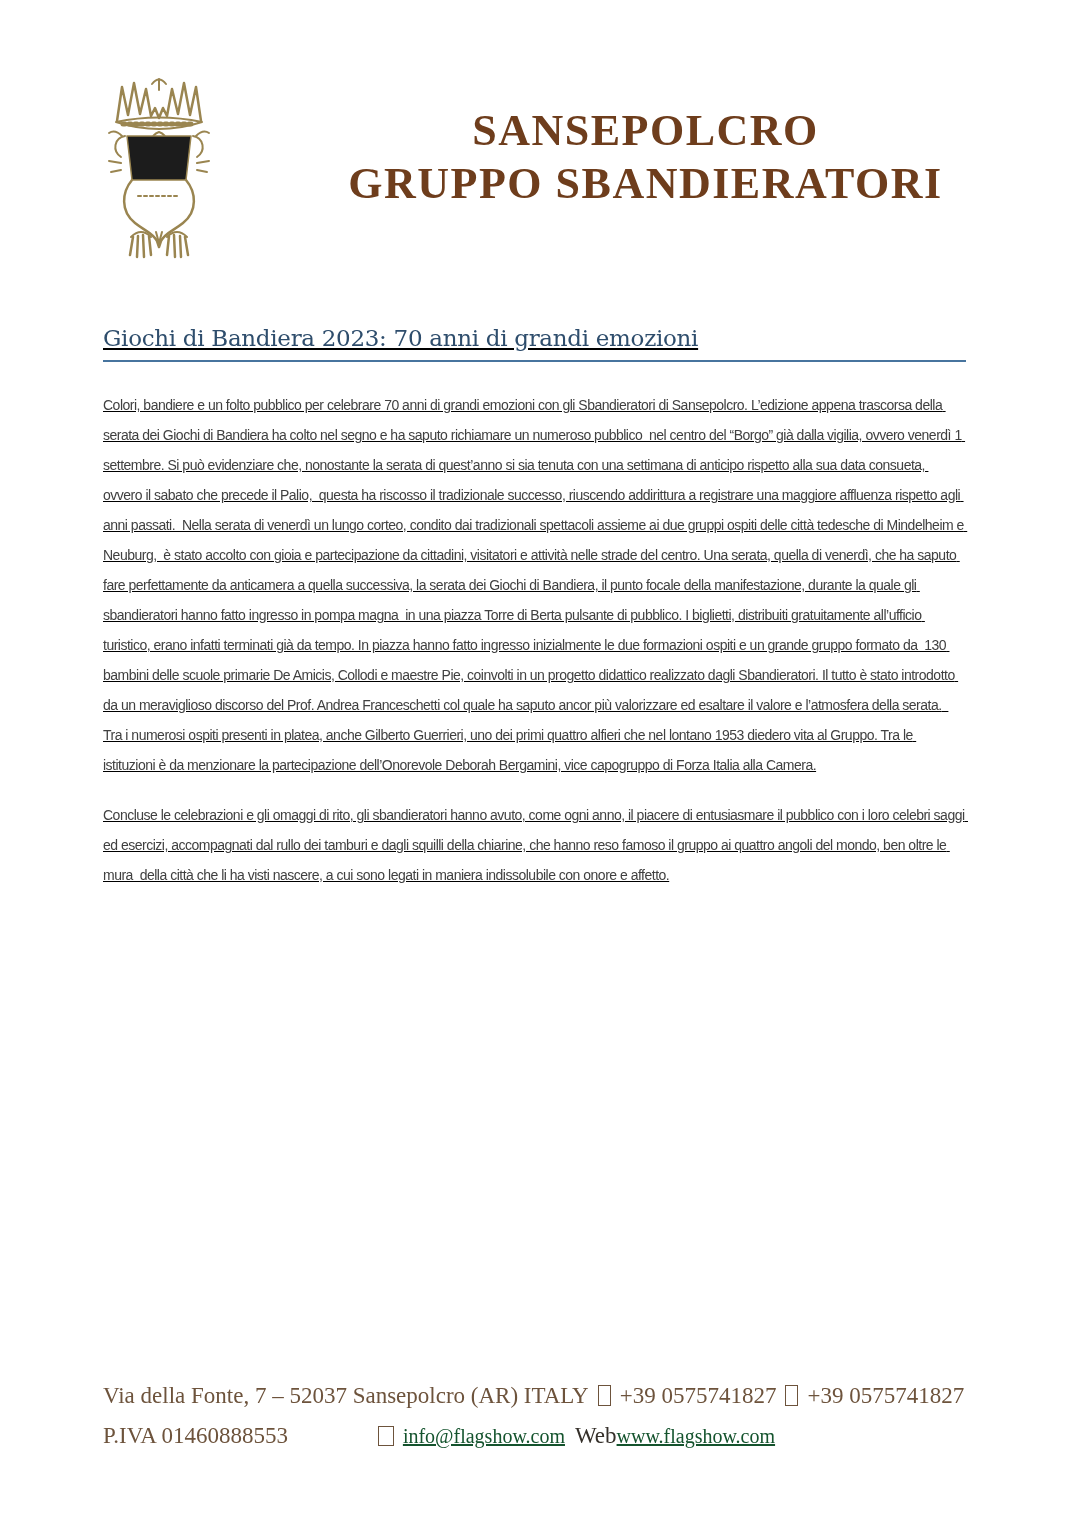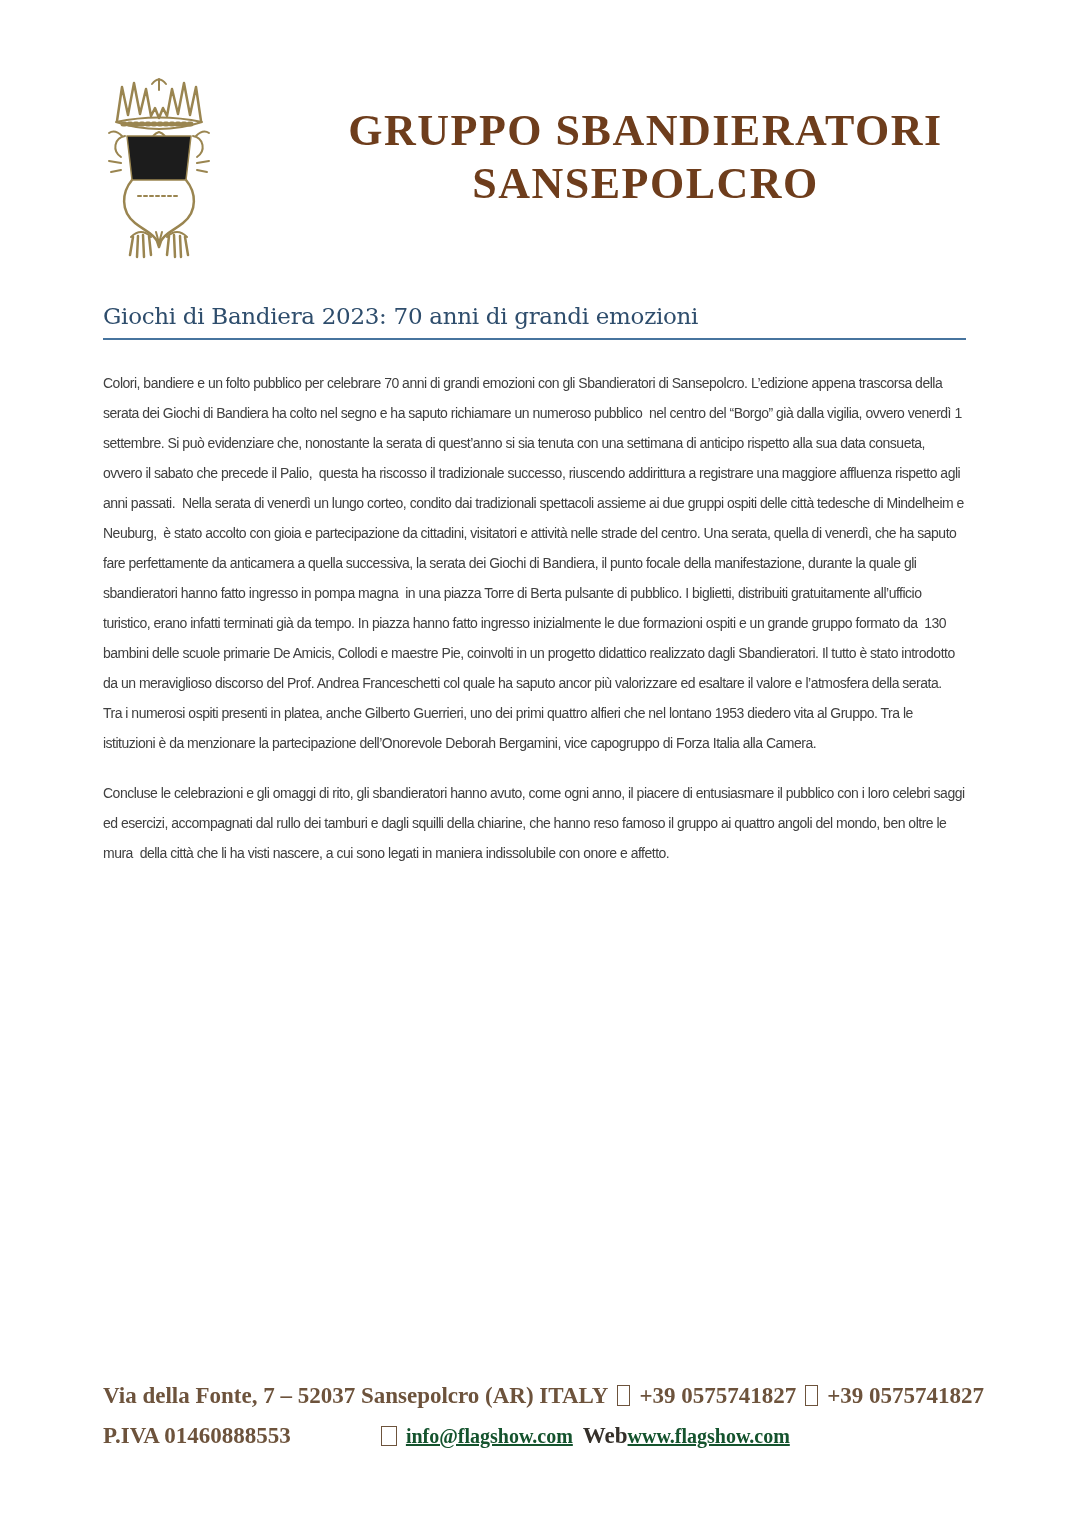--- a/index.html
+++ b/index.html
@@ -25,21 +25,21 @@
   .title-line {
     font-family: "Liberation Serif", serif;
     font-weight: bold;
     font-size: 44px;
     line-height: 53px;
     letter-spacing: 1.5px;
     color: #6e3d1c;
     white-space: nowrap;
   }
   
-  .article { margin-top: 42px; }
+  .article { margin-top: 64px; text-decoration: underline; }
   .heading {
     font-family: "DejaVu Serif", serif;
     font-weight: normal;
     font-size: 23px;
     line-height: 28px;
     letter-spacing: -0.3px;
     color: #2e4d6c;
   }
   .rule {
     margin-top: 8px;
@@ -68,21 +68,21 @@
   .letter-footer {
     position: absolute;
     left: 103px;
     right: 104px;
     top: 1376px;
     font-family: "Liberation Serif", serif;
     font-size: 23px;
     line-height: 40px;
     color: #6d533c;
   }
-  .footer-line { white-space: nowrap; font-weight: bold; }
+  .footer-line { white-space: nowrap; }
   .glyph-box {
     display: inline-block;
     width: 13px;
     height: 21px;
     border: 1.5px solid #6d533c;
     vertical-align: -3px;
     margin: 0 9px;
   }
   .glyph-box.email-box { width: 16px; height: 20px; margin-left: 90px; }
   .footer-link {
@@ -126,22 +126,22 @@
         <path d="M33,122 H75" stroke-width="2" stroke-dasharray="3 3"></path>
 
         <path d="M26,163 Q36,153 46,163" stroke-width="2"></path>
         <path d="M28,163 L25,181 M33,162 L32,183 M38,161 L39,183 M44,162 L46,181" stroke-width="2.5"></path>
         <path d="M62,163 Q72,153 82,163" stroke-width="2"></path>
         <path d="M64,162 L62,181 M69,161 L70,183 M75,162 L76,183 M80,163 L83,181" stroke-width="2.5"></path>
         <path d="M51,158 L54,169 L57,158" stroke-width="2"></path>
       </svg>
     </div>
     <div class="title-block">
+      <div class="title-line">SANSEPOLCRO</div>
       <div class="title-line">GRUPPO SBANDIERATORI</div>
-      <div class="title-line">SANSEPOLCRO</div>
     </div>
   </header>
 
   <section class="article">
     <h1 class="heading">Giochi di Bandiera 2023: 70 anni di grandi emozioni</h1>
     <div class="rule"></div>
     <div class="body-text">
       <p>Colori, bandiere e un folto pubblico per celebrare 70 anni di grandi emozioni con gli Sbandieratori di Sansepolcro. L’edizione appena trascorsa della serata dei Giochi di Bandiera ha colto nel segno e ha saputo richiamare un numeroso pubblico  nel centro del “Borgo” già dalla vigilia, ovvero venerdì 1 settembre. Si può evidenziare che, nonostante la serata di quest’anno si sia tenuta con una settimana di anticipo rispetto alla sua data consueta, ovvero il sabato che precede il Palio,  questa ha riscosso il tradizionale successo, riuscendo addirittura a registrare una maggiore affluenza rispetto agli anni passati.  Nella serata di venerdì un lungo corteo, condito dai tradizionali spettacoli assieme ai due gruppi ospiti delle città tedesche di Mindelheim e Neuburg,  è stato accolto con gioia e partecipazione da cittadini, visitatori e attività nelle strade del centro. Una serata, quella di venerdì, che ha saputo fare perfettamente da anticamera a quella successiva, la serata dei Giochi di Bandiera, il punto focale della manifestazione, durante la quale gli sbandieratori hanno fatto ingresso in pompa magna  in una piazza Torre di Berta pulsante di pubblico. I biglietti, distribuiti gratuitamente all’ufficio turistico, erano infatti terminati già da tempo. In piazza hanno fatto ingresso inizialmente le due formazioni ospiti e un grande gruppo formato da  130 bambini delle scuole primarie De Amicis, Collodi e maestre Pie, coinvolti in un progetto didattico realizzato dagli Sbandieratori. Il tutto è stato introdotto da un meraviglioso discorso del Prof. Andrea Franceschetti col quale ha saputo ancor più valorizzare ed esaltare il valore e l’atmosfera della serata.  Tra i numerosi ospiti presenti in platea, anche Gilberto Guerrieri, uno dei primi quattro alfieri che nel lontano 1953 diedero vita al Gruppo. Tra le istituzioni è da menzionare la partecipazione dell’Onorevole Deborah Bergamini, vice capogruppo di Forza Italia alla Camera.</p>
       <p>Concluse le celebrazioni e gli omaggi di rito, gli sbandieratori hanno avuto, come ogni anno, il piacere di entusiasmare il pubblico con i loro celebri saggi ed esercizi, accompagnati dal rullo dei tamburi e dagli squilli della chiarine, che hanno reso famoso il gruppo ai quattro angoli del mondo, ben oltre le mura  della città che li ha visti nascere, a cui sono legati in maniera indissolubile con onore e affetto.</p>
     </div>

